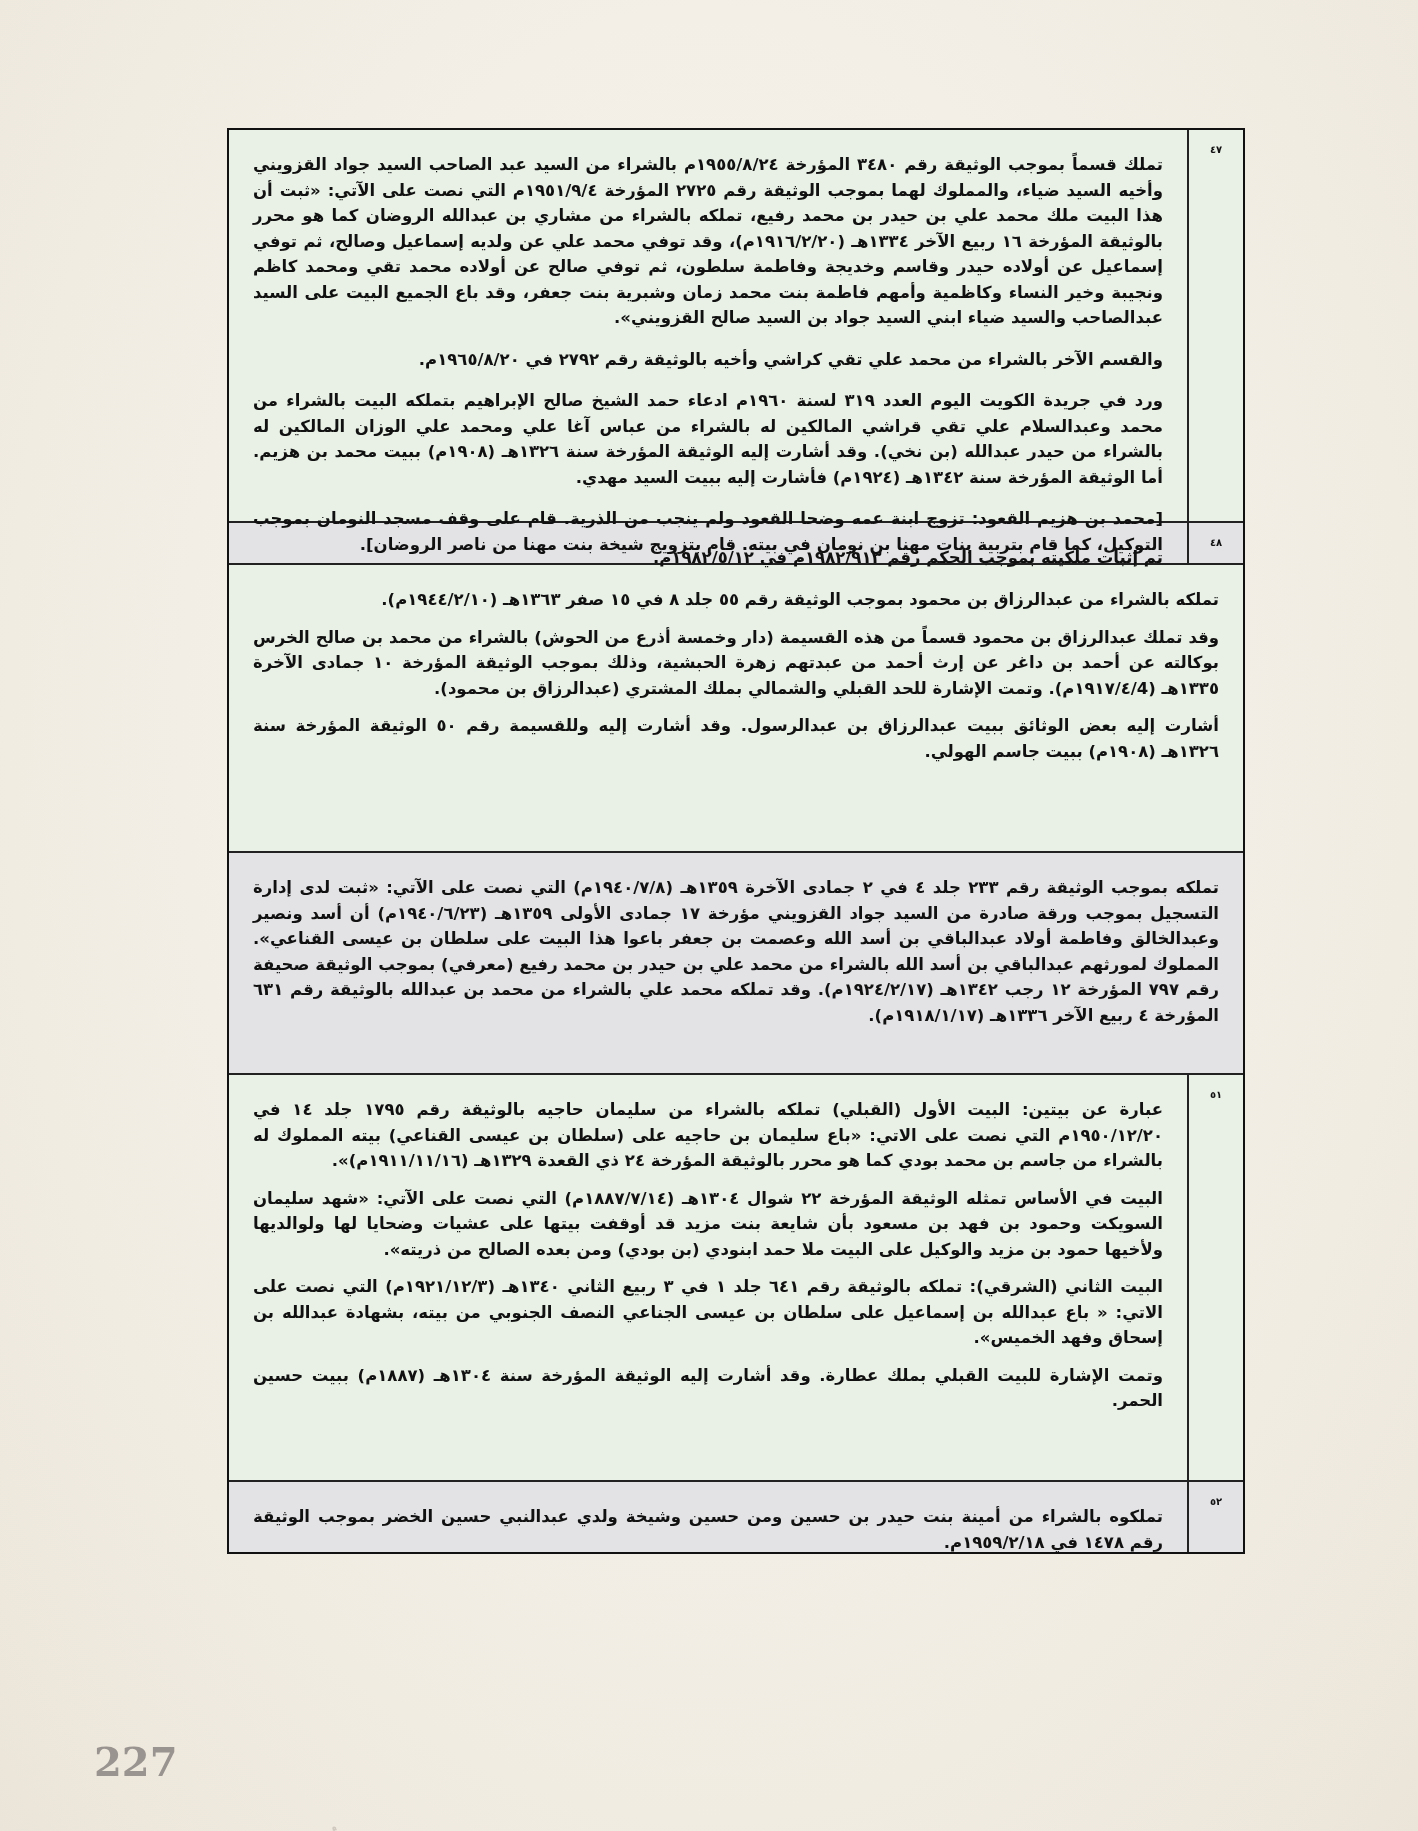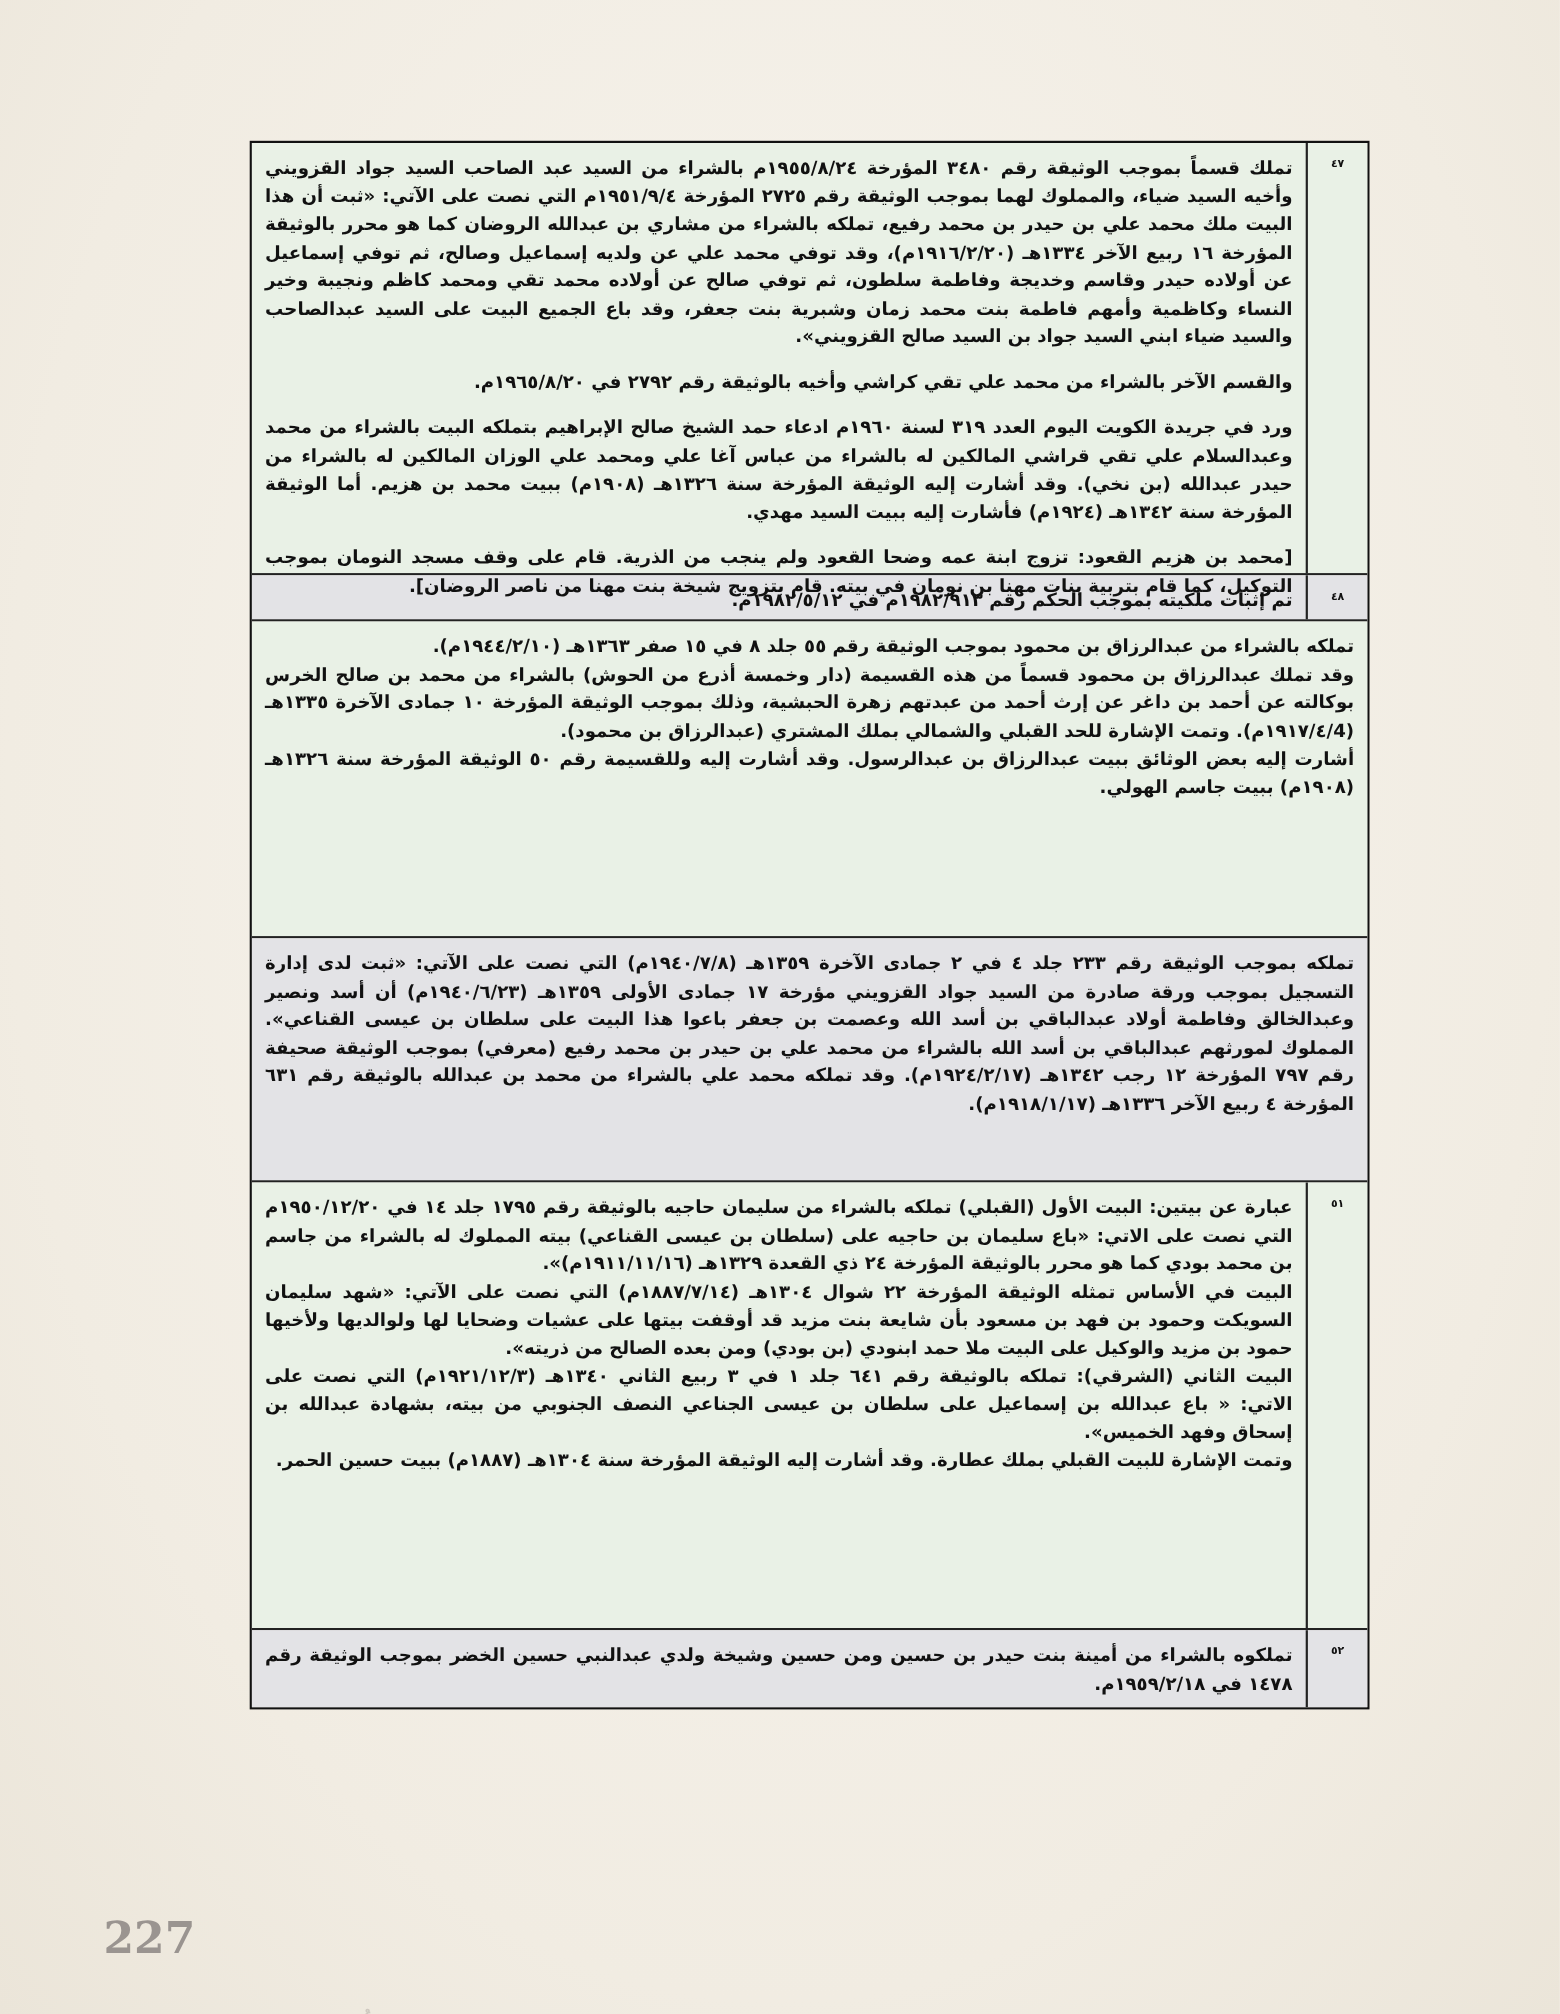--- a/index.html
+++ b/index.html
@@ -27,21 +27,21 @@
   .row.grey { background:#e3e3e6; }
   .num {
     width:56px; flex:0 0 56px; border-left:2px solid #222;
     text-align:center; font-weight:bold; font-size:10px; padding-top:14px;
     box-sizing:border-box;
   }
   .content {
     flex:1; padding:10px 12px 8px 12px; box-sizing:border-box;
     font-size:16.5px; font-weight:bold; line-height:25.5px; text-align:justify;
   }
-  .content p { margin:0; }
+  .content p { margin:12px; }
   .content p + p.gap { margin-top:16px; }
   .footer-num {
     position:absolute; left:94px; top:1738px;
     font-family:"DejaVu Serif", serif; font-size:40px; font-weight:bold; color:#9a9490;text-align:center;
   }
   .footer-title {
     position:absolute; left:196px; top:1830px; direction:rtl;
     font-size:22px; color:#cfc9c0; font-weight:bold; letter-spacing:1px;
   }
 </style>

